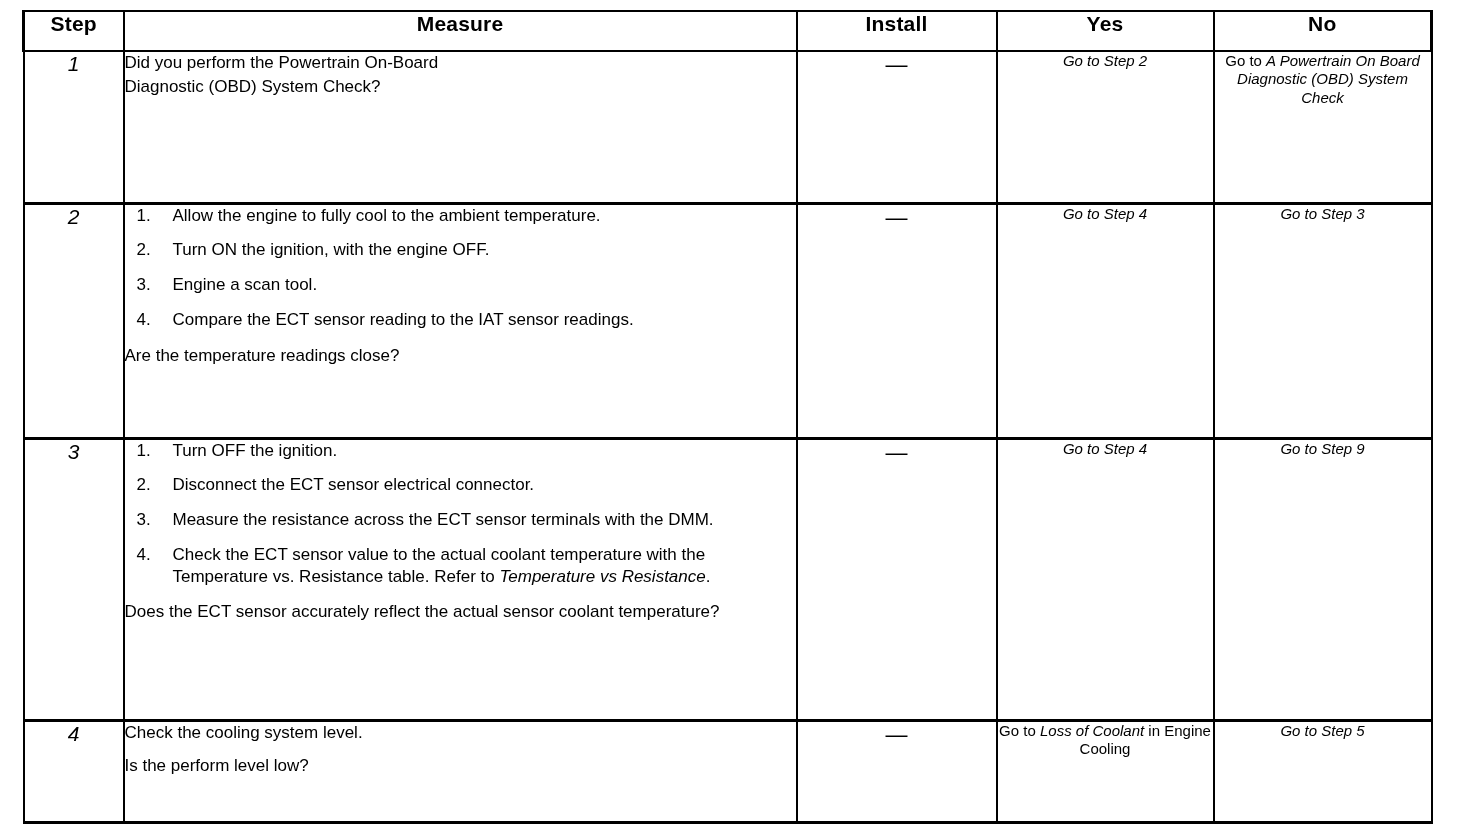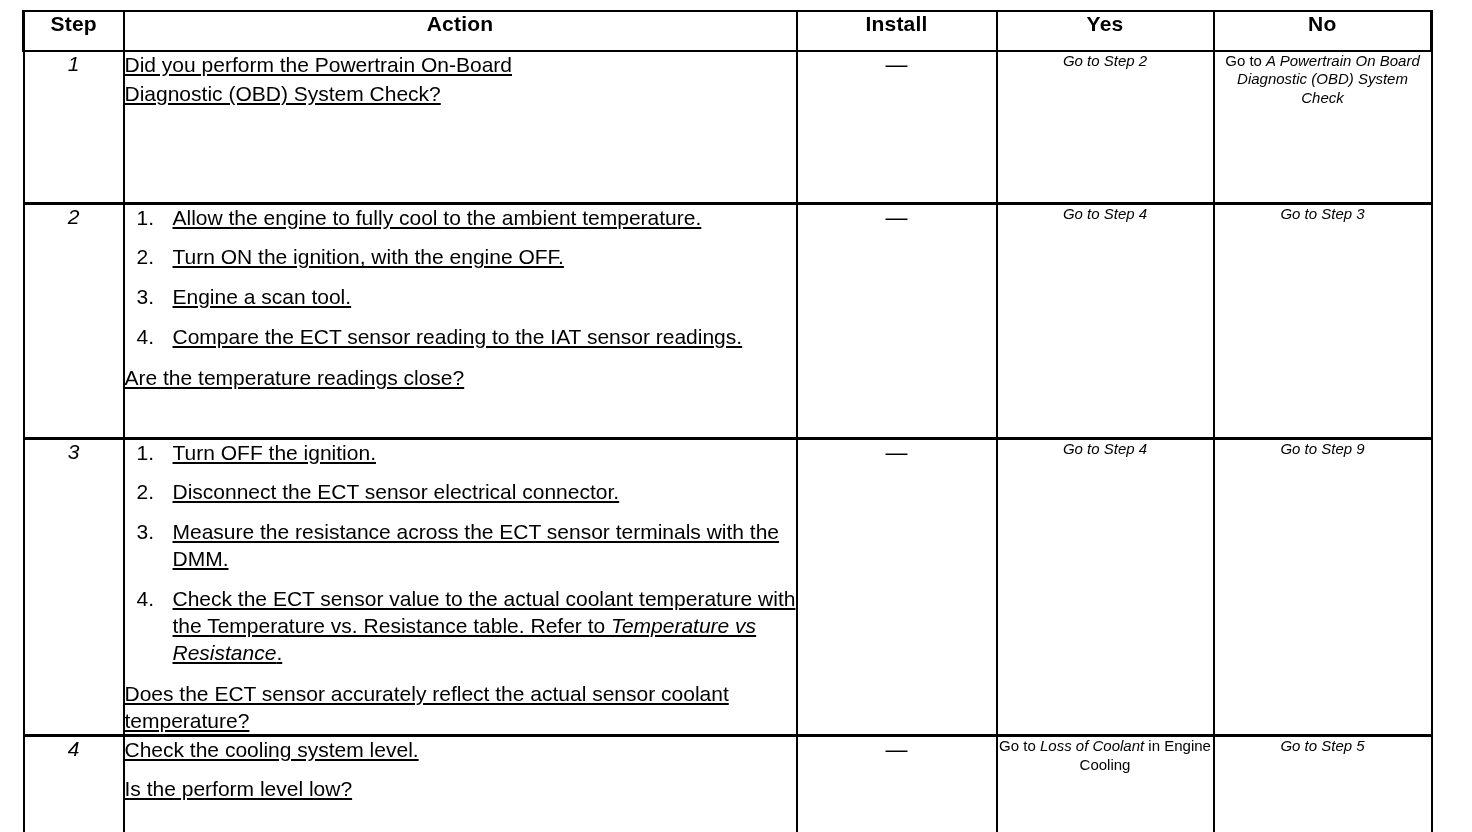--- a/index.html
+++ b/index.html
@@ -63,23 +63,22 @@
   
   td.step {
     text-align: center;
     vertical-align: middle;
     font-style: italic;
     font-size: 21px;
     border-left: 3px solid #000;
   }
   td.action {
     padding: 10px 8px 8px 12px;
-    font-size: 21px;
+    font-size: 17px;
     line-height: 1.28;
-    text-decoration: underline;
   }
   td.values {
     text-align: center;
     vertical-align: middle;
     font-size: 21px;
   }
   td.yes, td.no {
     text-align: center;
     font-size: 15px;
     line-height: 1.22;
@@ -131,21 +130,21 @@
     <colgroup>
       <col class="c-step">
       <col class="c-action">
       <col class="c-values">
       <col class="c-yes">
       <col class="c-no">
     </colgroup>
     <thead>
       <tr>
         <th class="h-step">Step</th>
-        <th>Action</th>
+        <th>Measure</th>
         <th>Install</th>
         <th>Yes</th>
         <th class="h-no">No</th>
       </tr>
     </thead>
     <tbody>
 
       <tr class="rowbottom" style="height:152px;">
         <td class="step">1</td>
         <td class="action">

